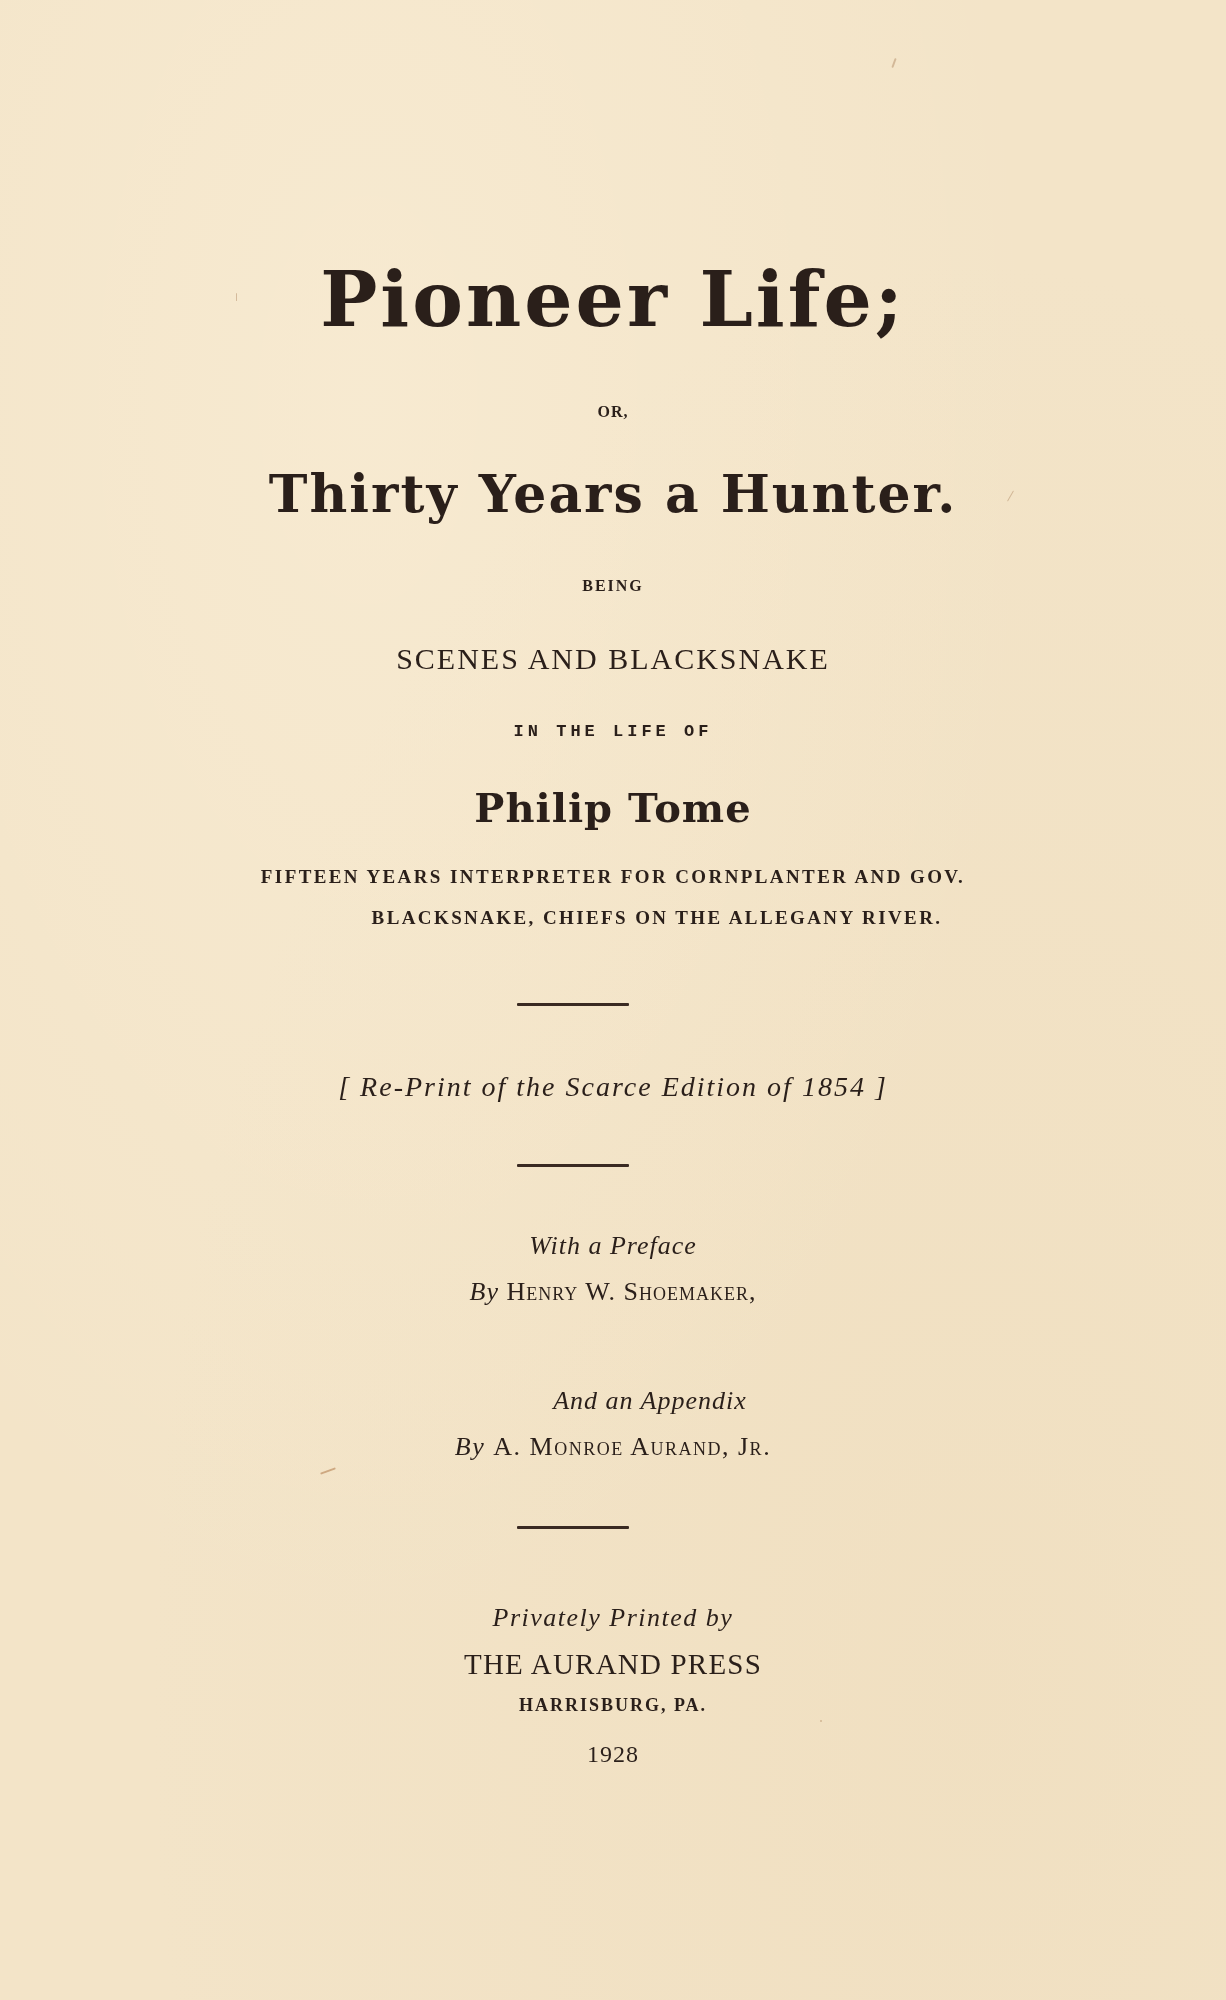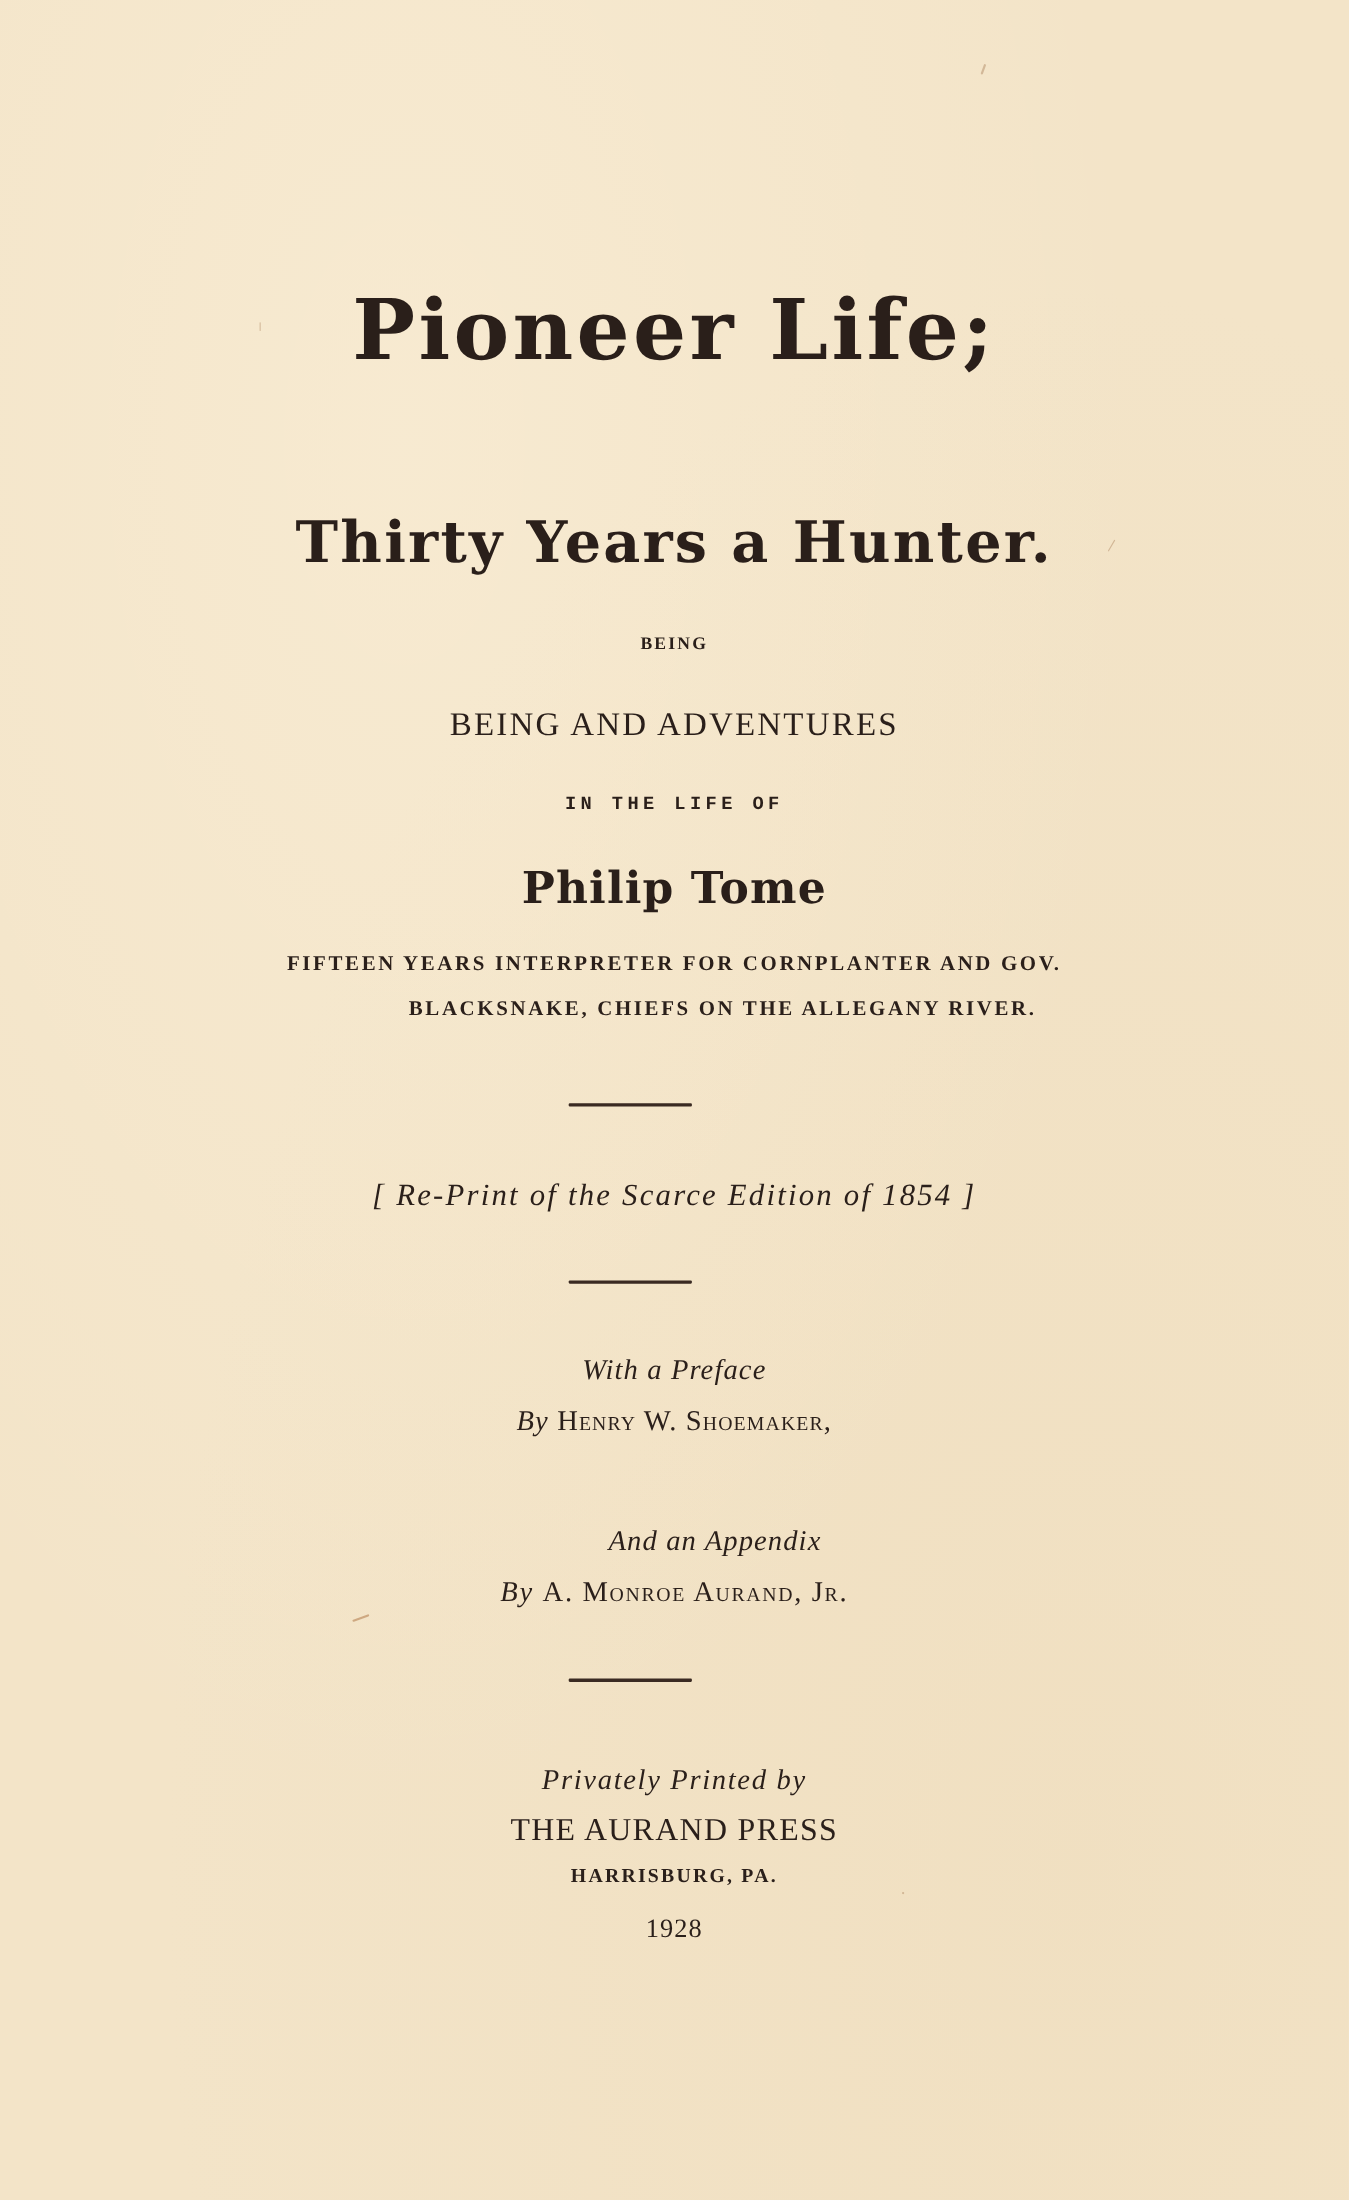--- a/index.html
+++ b/index.html
@@ -66,26 +66,27 @@
       border-radius: 1px;
     }
   </style>
 </head>
 <body>
 
 <div class="page">
 
   <div class="line blackletter" style="top:252px; font-size:76px; letter-spacing:3px;">Pioneer Life;</div>
 
+  <div class="line caps-small" style="top:394px; font-size:16px; font-weight:bold; letter-spacing:1px;">OR,</div>
 
   <div class="line blackletter" style="top:458px; font-size:52px; letter-spacing:2px;">Thirty Years a Hunter.</div>
 
   <div class="line caps-small" style="top:568px; font-size:16px; font-weight:bold;">BEING</div>
 
-  <div class="line roman" style="top:634px; font-size:30px; letter-spacing:2px;">BEING AND ADVENTURES</div>
+  <div class="line roman" style="top:634px; font-size:30px; letter-spacing:2px;">SCENES AND BLACKSNAKE</div>
 
   <div class="line caps-small" style="top:713px; font-size:17px; font-weight:bold; letter-spacing:4px;font-family:Liberation Mono, monospace;">IN THE LIFE OF</div>
 
   <div class="line blackletter" style="top:778px; font-size:40px; letter-spacing:1px;">Philip Tome</div>
 
   <div class="line caps-small" style="top:857px; font-size:19px; font-weight:bold; letter-spacing:2.4px;">FIFTEEN YEARS INTERPRETER FOR CORNPLANTER AND GOV.</div>
 
   <div class="line caps-small" style="top:898px; font-size:19px; font-weight:bold; letter-spacing:2.4px;padding-left:44px;">BLACKSNAKE, CHIEFS ON THE ALLEGANY RIVER.</div>
 
   <div class="rule" style="top:993px;"></div>

